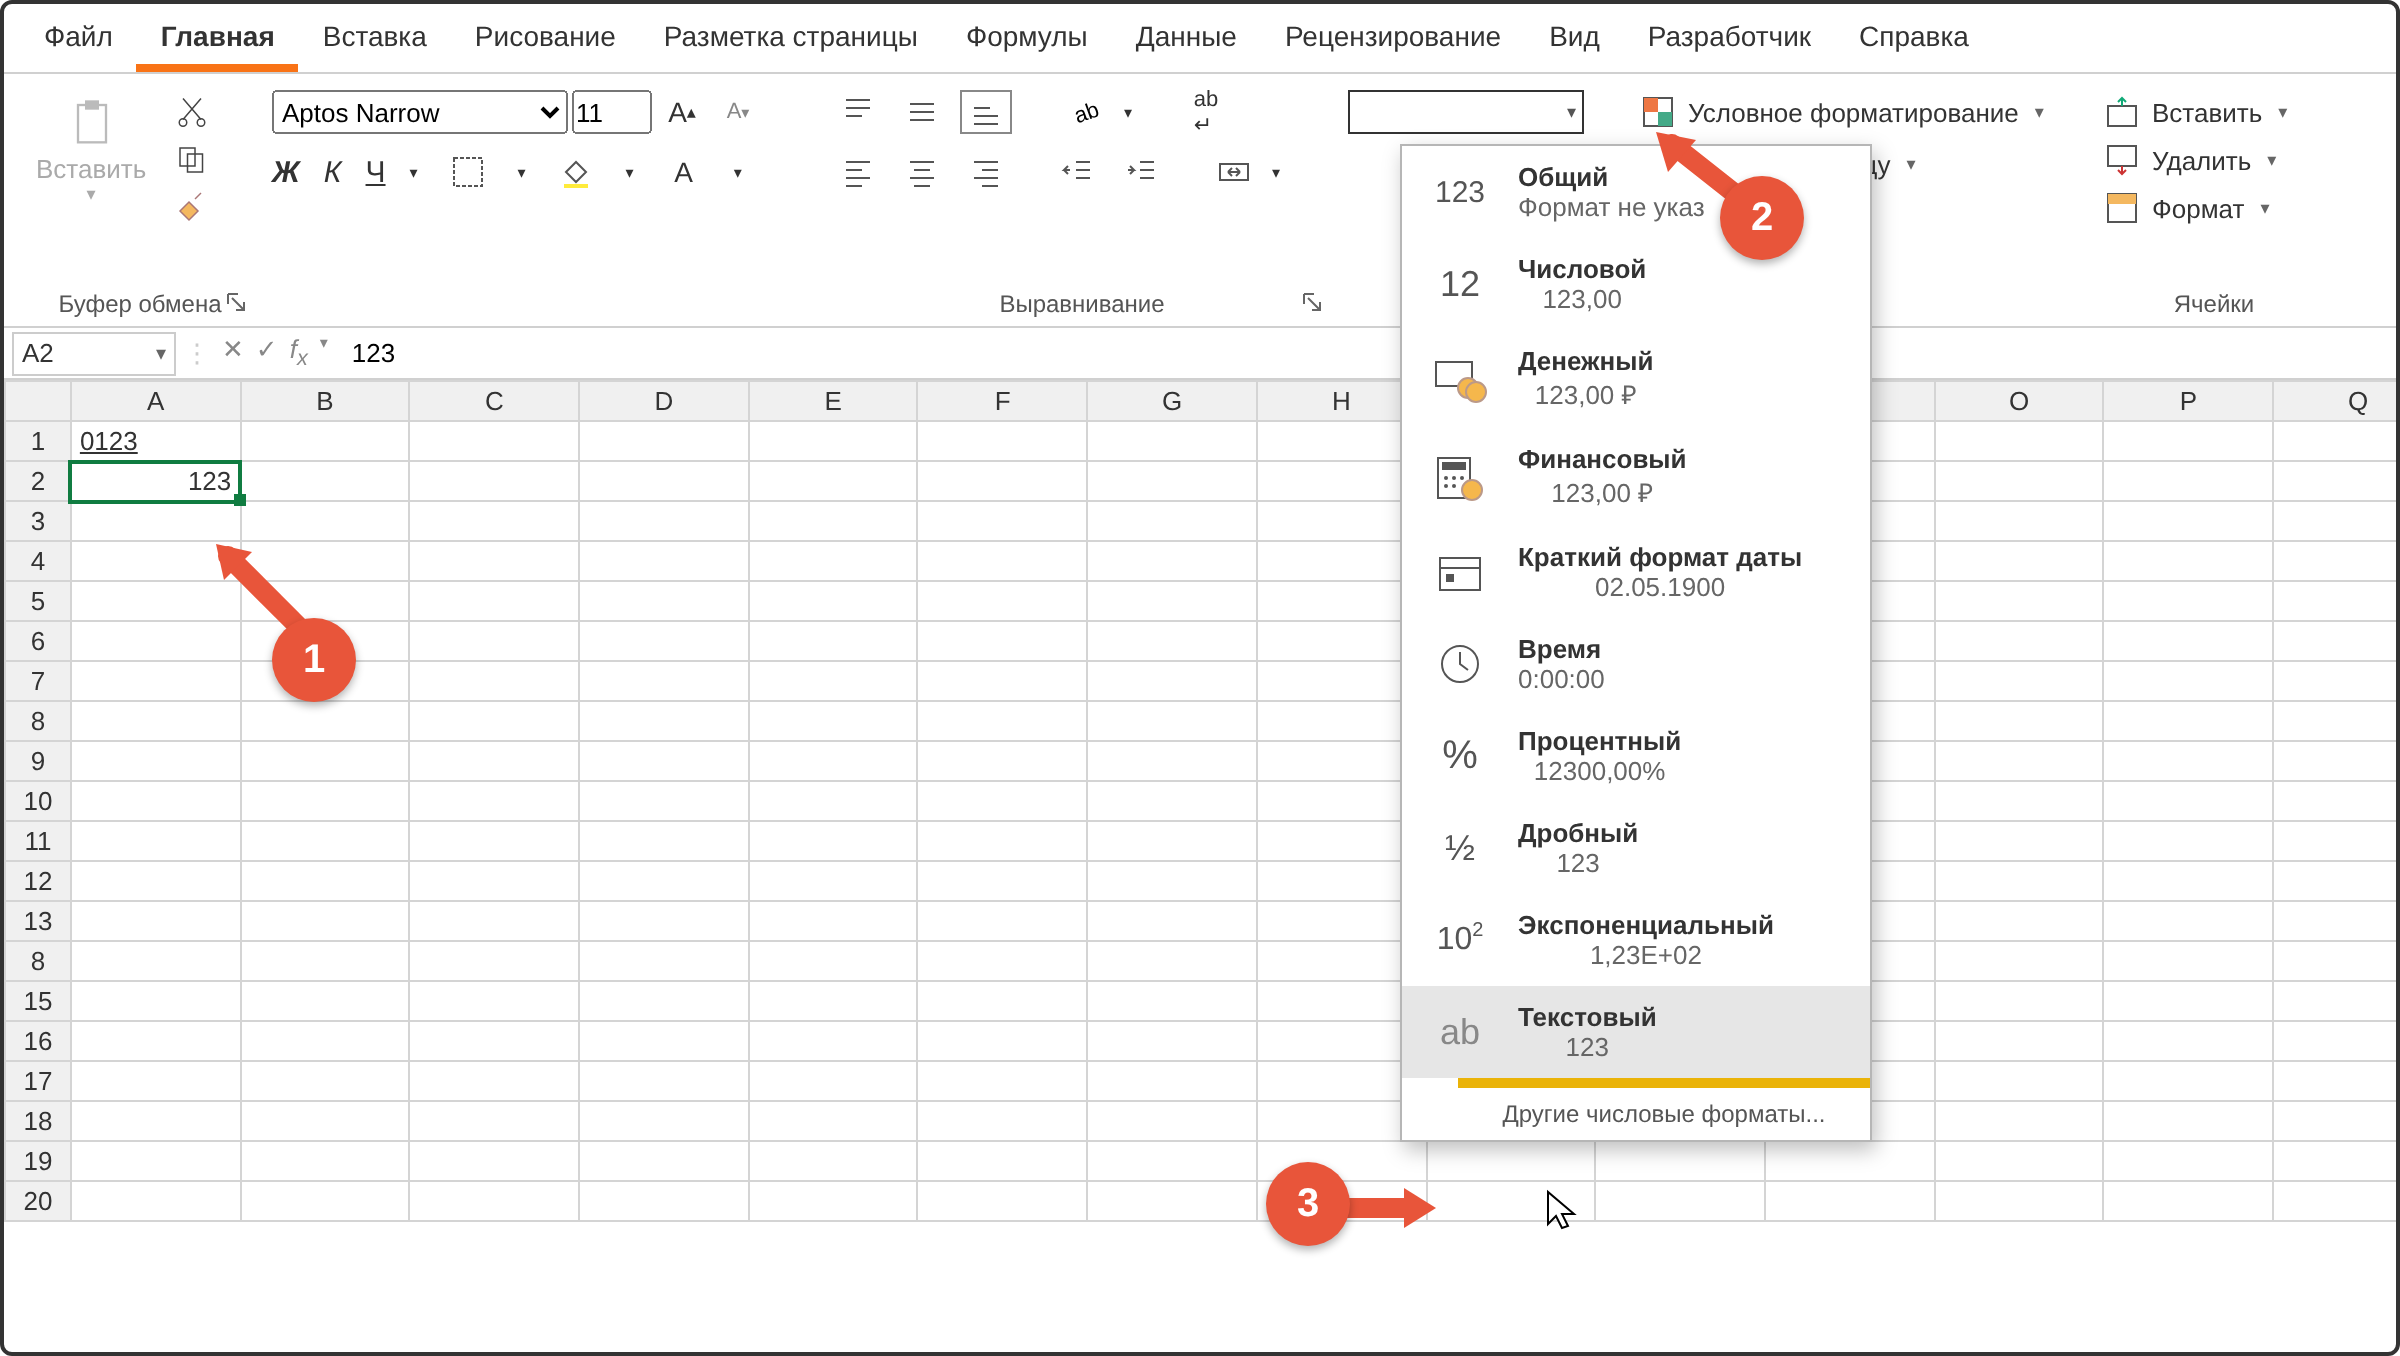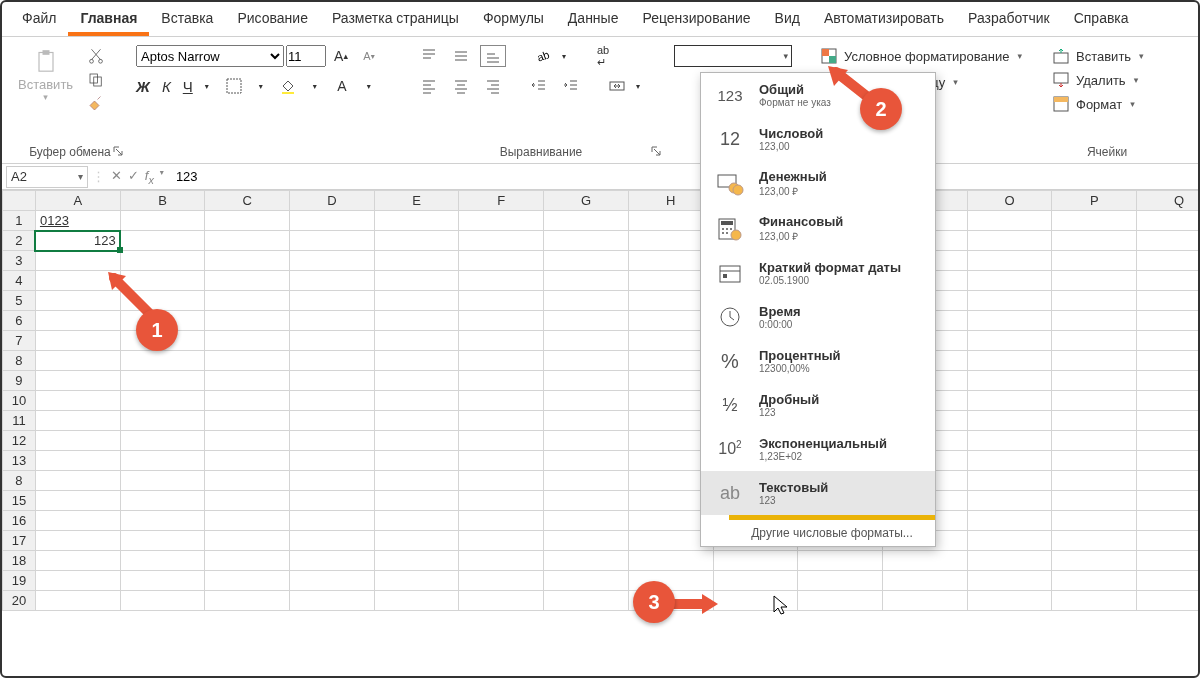--- a/index.html
+++ b/index.html
@@ -38,21 +38,21 @@
 th.sel { background:#d6d6d6;}
 td.active { outline:2px solid #107c41; outline-offset:-1px; position:relative;}
 td.active::after{content:"";position:absolute;right:-3px;bottom:-3px;width:6px;height:6px;background:#107c41;}
 .fmt-combo { width:118px; height:22px; border:1px solid #333; background:#fff; display:flex; align-items:center; justify-content:flex-end; padding:0 3px;}
 .fmt-combo::after{content:"▾";font-size:9px;color:#555;}
 .dropdown { position:absolute; top:70px; left:698px; width:236px; background:#fff; border:1px solid #b6b6b6; box-shadow:2px 4px 10px rgba(0,0,0,.25); z-index:50;}
 .dd-item{display:flex;align-items:center;gap:12px;padding:8px 12px;}
 .dd-item.hover{background:#e6e6e6;}
 .dd-ico{width:34px;height:28px;display:flex;align-items:center;justify-content:center;font-size:20px;color:#555;}
 .dd-txt .t1{font-size:13px;font-weight:600;}
-.dd-txt .t2{font-size:10px;color:#666;}
+.dd-txt .t2{font-size:13px;color:#666;text-align:center;}
 .dd-more{text-align:center;padding:6px;font-size:12px;color:#555;border-top:5px solid #eab308;margin-left:28px;}
 .rb-vbtn{display:flex;align-items:center;gap:6px;padding:2px 6px;font-size:13px;}
 .rb-vbtn svg{width:18px;height:18px;}
 .rb-vbtn .chev{font-size:9px;color:#666;margin-left:2px;}
 .callout { position:absolute; z-index:100; width:42px; height:42px; border-radius:50%; background:#e8553a; color:#fff; font-size:20px; font-weight:600; display:flex; align-items:center; justify-content:center; box-shadow:0 2px 4px rgba(0,0,0,.3);}
 .arrow { position:absolute; z-index:99; }
 .cursor{position:absolute;z-index:110;}
 </style>
 </head>
 <body>
@@ -60,21 +60,20 @@
 <div class="tabs" id="tabs">
     <div class="tab">Файл</div>
     <div class="tab active">Главная</div>
     <div class="tab">Вставка</div>
     <div class="tab">Рисование</div>
     <div class="tab">Разметка страницы</div>
     <div class="tab">Формулы</div>
     <div class="tab">Данные</div>
     <div class="tab">Рецензирование</div>
     <div class="tab">Вид</div>
-    <div class="tab">Автоматизировать</div>
     <div class="tab">Разработчик</div>
     <div class="tab">Справка</div>
   </div>
 
 <div class="ribbon">
   <div class="group" style="width:124px">
     <div class="group-body">
       <div class="big-btn">
         <svg viewBox="0 0 24 24">
             <rect x="6" y="3" width="12" height="16" fill="none" stroke="#bbb"></rect>

